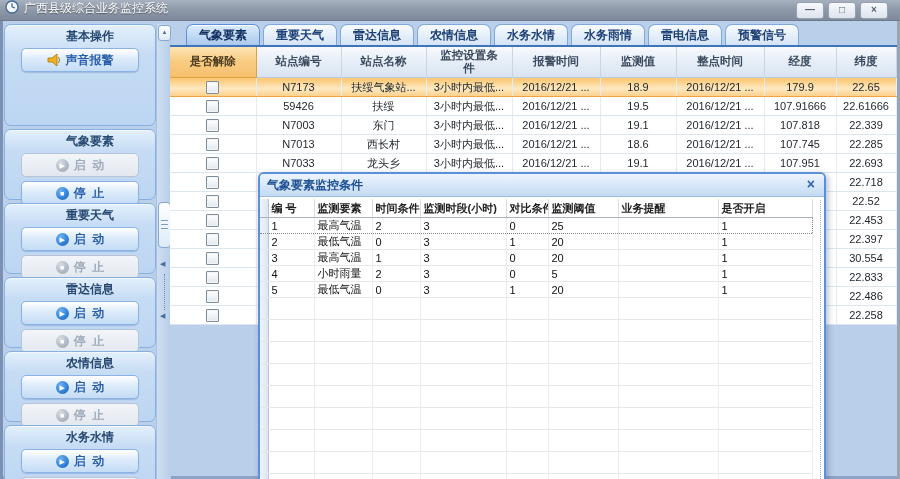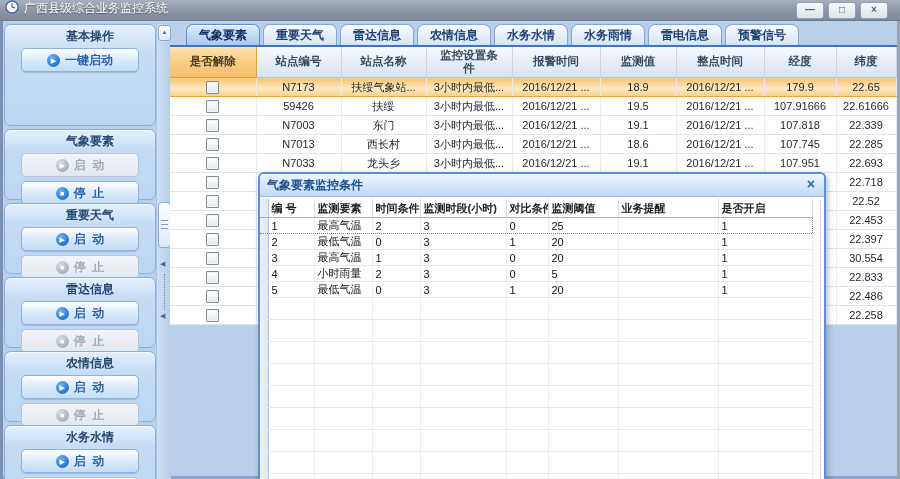--- a/index.html
+++ b/index.html
@@ -111,22 +111,25 @@
   </div>
 
   <div class="sidebar" id="sidebar">
       <div class="sb-group g1">
         <div class="sb-title">
           <span class="line"></span>
           <span class="t">基本操作</span>
           <span class="line"></span>
         </div>
         <div class="sbtn">
-          <span class="cicon">▶</span>
-          <span class="lbl">一键启动</span>
+          <span class="alarm-icon"><svg width="14" height="14" viewBox="0 0 14 14">
+              <polygon points="1,5 5,5 10,1 10,13 5,9 1,9" fill="#f2b01e" stroke="#a87808" stroke-width="0.8"></polygon>
+              <path d="M11.5 4 q2 3 0 6" fill="none" stroke="#a87808" stroke-width="1"></path>
+            </svg></span>
+          <span class="lbl">声音报警</span>
         </div>
       </div>
       <div class="sb-group gn">
         <div class="sb-title">
           <span class="line"></span>
           <span class="t">气象要素</span>
           <span class="line"></span>
         </div>
         <div class="sbtn dis">
           <span class="cicon">▶</span>

